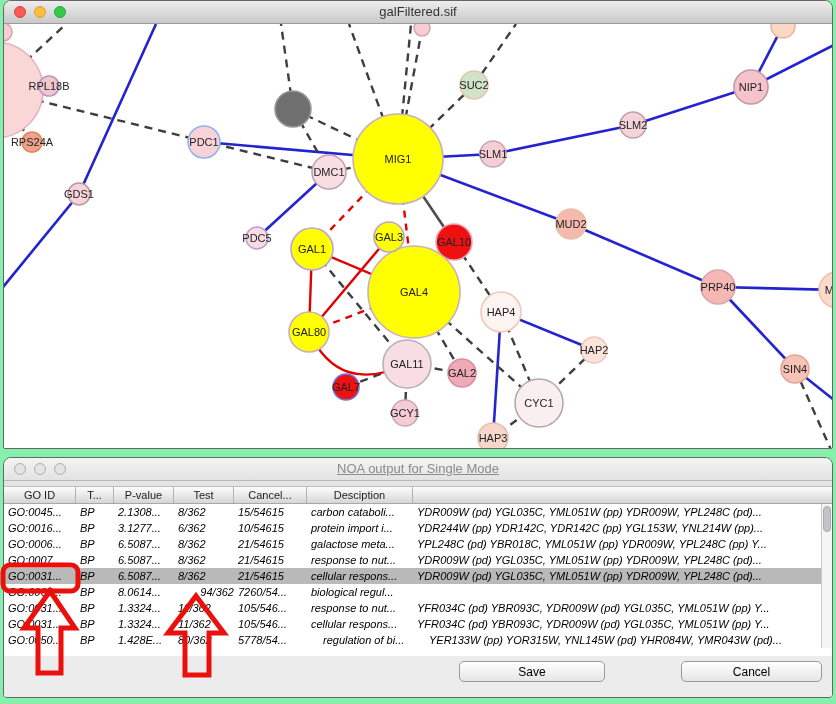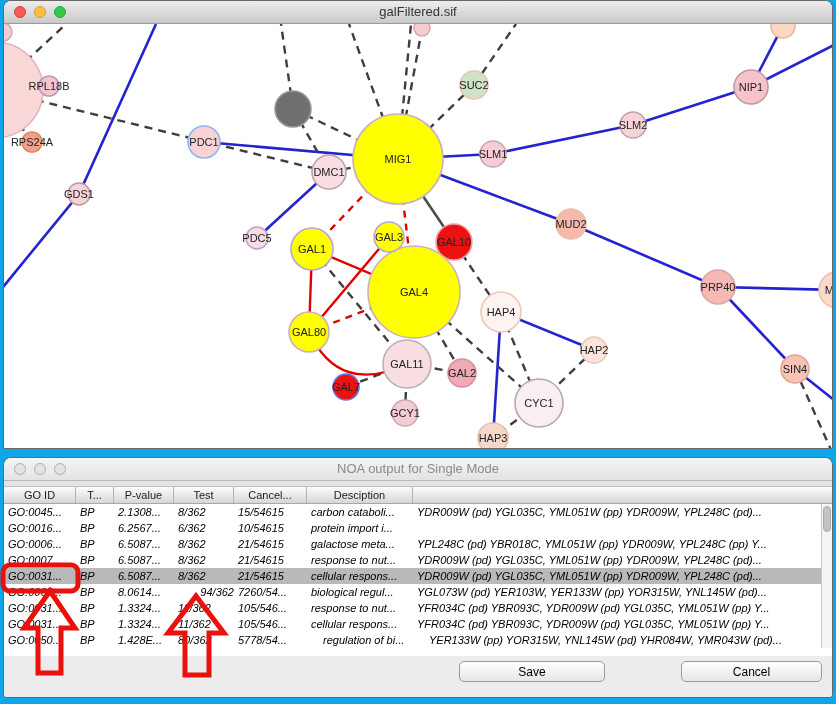--- a/index.html
+++ b/index.html
@@ -1,25 +1,25 @@
 <!DOCTYPE html>
 <html><head>
 <meta charset="utf-8">
 <style>
   html,body{margin:0;padding:0;}
-  .screen{position:relative;width:836px;height:704px;background:#0ea5e9;overflow:hidden;
+  .screen{position:relative;width:836px;height:704px;background:#86efac;overflow:hidden;
           font-family:"Liberation Sans",sans-serif;}
   .win{position:absolute;box-sizing:border-box;border:1px solid #666;background:#fff;}
   .win1{left:3px;top:0;width:830px;height:449px;border-radius:8px 8px 2px 2px;overflow:hidden;}
   .win2{left:3px;top:457px;width:830px;height:241px;border-radius:8px 8px 4px 4px;overflow:hidden;background:#ececec;}
   .titlebar{position:relative;height:22px;border-bottom:1px solid #9c9c9c;
             background:linear-gradient(#ededed,#c9c9c9);}
   .titlebar.inactive{background:linear-gradient(#f4f4f4,#e3e3e3);border-bottom:1px solid #b8b8b8;}
   .title{position:absolute;left:0;right:0;top:3px;text-align:center;font-size:13px;color:#343434;}
-  .titlebar.inactive .title{color:#8b8b8b;}
+  .titlebar.inactive .title{color:#8b8b8b;text-decoration:underline;}
   .lights{position:absolute;left:10px;top:5px;display:flex;gap:8px;}
   .light{width:12px;height:12px;border-radius:50%;box-sizing:border-box;}
   .l-red{background:#fc5a55;border:1px solid #d8433e;}
   .l-yellow{background:#fdbd3f;border:1px solid #d59f35;}
   .l-green{background:#35c84b;border:1px solid #2aa73e;}
   .l-off{background:#e4e4e4;border:1px solid #adadad;}
   .canvas{position:absolute;left:0;top:23px;right:0;bottom:0;background:#ffffff;}
   svg text{font-family:"Liberation Sans",sans-serif;}
   .e-blue{stroke:#2323cf;stroke-width:2.6;fill:none;}
   .e-dash{stroke:#3e3e3e;stroke-width:2.4;stroke-dasharray:8 6;fill:none;}
@@ -205,24 +205,25 @@
           <div class="td" style="flex: 0 0 38px;">BP</div>
           <div class="td" style="flex: 0 0 60px;">2.1308...</div>
           <div class="td" style="flex: 0 0 60px;">8/362</div>
           <div class="td" style="flex: 0 0 73px;">15/54615</div>
           <div class="td" style="flex: 0 0 106px;">carbon cataboli...</div>
           <div class="td" style="flex: 1 1 auto;">YDR009W (pd) YGL035C, YML051W (pp) YDR009W, YPL248C (pd)...</div>
         </div>
         <div class="trow">
           <div class="td" style="flex: 0 0 72px;">GO:0016...</div>
           <div class="td" style="flex: 0 0 38px;">BP</div>
-          <div class="td" style="flex: 0 0 60px;">6.2567...</div>
+          <div class="td" style="flex: 0 0 60px;">3.1277...</div>
           <div class="td" style="flex: 0 0 60px;">6/362</div>
           <div class="td" style="flex: 0 0 73px;">10/54615</div>
           <div class="td" style="flex: 0 0 106px;">protein import i...</div>
+          <div class="td" style="flex: 1 1 auto;">YDR244W (pp) YDR142C, YDR142C (pp) YGL153W, YNL214W (pp)...</div>
         </div>
         <div class="trow">
           <div class="td" style="flex: 0 0 72px;">GO:0006...</div>
           <div class="td" style="flex: 0 0 38px;">BP</div>
           <div class="td" style="flex: 0 0 60px;">6.5087...</div>
           <div class="td" style="flex: 0 0 60px;">8/362</div>
           <div class="td" style="flex: 0 0 73px;">21/54615</div>
           <div class="td" style="flex: 0 0 106px;">galactose meta...</div>
           <div class="td" style="flex: 1 1 auto;">YPL248C (pd) YBR018C, YML051W (pp) YDR009W, YPL248C (pp) Y...</div>
         </div>
@@ -244,21 +245,20 @@
           <div class="td" style="flex: 0 0 106px;">cellular respons...</div>
           <div class="td" style="flex: 1 1 auto;">YDR009W (pd) YGL035C, YML051W (pp) YDR009W, YPL248C (pd)...</div>
         </div>
         <div class="trow">
           <div class="td" style="flex: 0 0 72px;">GO:0065...</div>
           <div class="td" style="flex: 0 0 38px;">BP</div>
           <div class="td" style="flex: 0 0 60px;">8.0614...</div>
           <div class="td" style="flex: 0 0 60px; text-align: right;">94/362</div>
           <div class="td" style="flex: 0 0 73px;">7260/54...</div>
           <div class="td" style="flex: 0 0 106px;">biological regul...</div>
-          <div class="td" style="flex: 1 1 auto;">YGL073W (pd) YER103W, YER133W (pp) YOR315W, YNL145W (pd)...</div>
         </div>
         <div class="trow">
           <div class="td" style="flex: 0 0 72px;">GO:0031...</div>
           <div class="td" style="flex: 0 0 38px;">BP</div>
           <div class="td" style="flex: 0 0 60px;">1.3324...</div>
           <div class="td" style="flex: 0 0 60px;">11/362</div>
           <div class="td" style="flex: 0 0 73px;">105/546...</div>
           <div class="td" style="flex: 0 0 106px;">response to nut...</div>
           <div class="td" style="flex: 1 1 auto;">YFR034C (pd) YBR093C, YDR009W (pd) YGL035C, YML051W (pp) Y...</div>
         </div>

